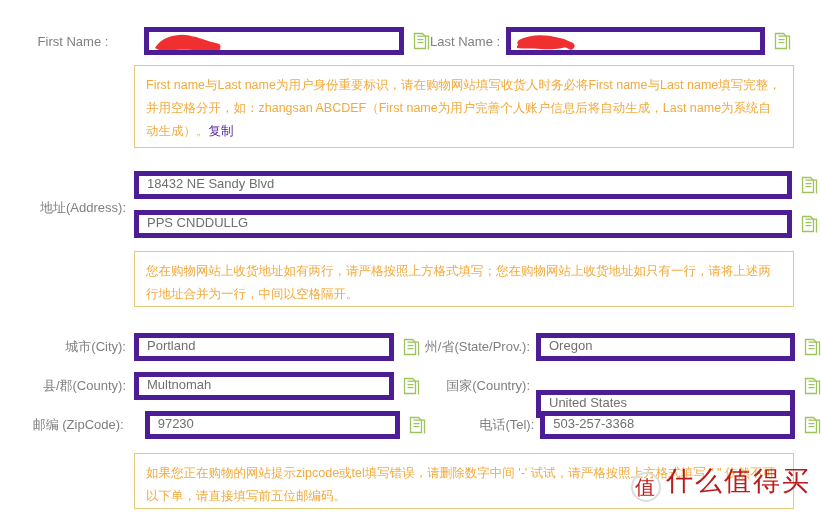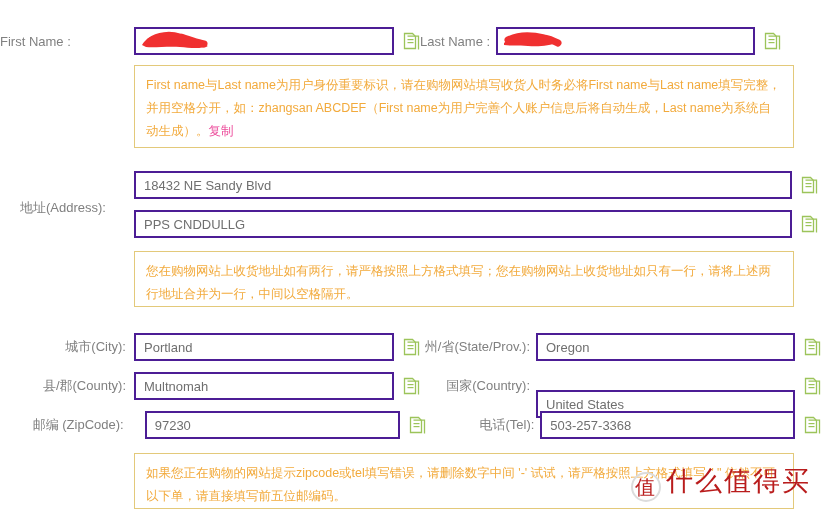--- a/index.html
+++ b/index.html
@@ -23,25 +23,25 @@
     align-items: center;
   }
   .label {
     font-size: 13px;
     color: #808080;
     text-align: right;
     white-space: nowrap;
     letter-spacing: 0px;
   }
   .field {
-    border: 2px solid #4c1d95;
+    border: 5px solid #4c1d95;
     background: #ffffff;
     height: 28px;
     display: flex;
-    align-items: center;
+    align-items: flex-start;
     padding: 0 8px;
     font-size: 13px;
     color: #6a6a6a;
     position: relative;
     overflow: hidden;
   }
   .field .val {
     font-size: 13px;
     color: #6f6f6f;
     white-space: nowrap;
@@ -69,21 +69,21 @@
   .notice {
     position: absolute;
     border: 1px solid #e3c97a;
     background: #ffffff;
     color: #f2aa3c;
     font-size: 12.5px;
     line-height: 23px;
     padding: 8px 10px 8px 11px;
   }
   .notice .link {
-    color: #ec4899;
+    color: #4c1d95;
     cursor: pointer;
     text-decoration: none;
   }
 
   
   .watermark {
     position: absolute;
     right: 10px;
     bottom: 12px;
     font-size: 27px;
@@ -105,21 +105,21 @@
     margin-right: 5px;
   }
 </style>
 </head>
 <body>
 
 <div class="page">
 
   <div class="row" style="left:0px; top:25px; width:821px; height:32px;">
 
-    <div style="width:126px; text-align:left;" class="label">First Name :</div>
+    <div style="width:126px; text-align:center;margin-left:10px;" class="label">First Name :</div>
 
     <div class="field" style="margin-left:8px; width:260px;">
       <span class="val"></span>
       <svg class="redact" viewBox="0 0 72 20">
         <path d="M2 14 C6 7, 14 3, 24 4 C32 5, 38 9, 46 10 C54 11, 62 12, 68 15 C62 18, 50 17, 40 16 C28 15, 14 17, 6 16 Z" fill="#f03030"></path>
         <path d="M10 10 C18 4, 30 3, 40 6 C48 8, 56 11, 64 13" stroke="#f03030" stroke-width="7" fill="none" stroke-linecap="round"></path>
       </svg>
     </div>
 
     <span class="copy-icon">
@@ -149,21 +149,21 @@
         <path d="M4.5 4.2 h11 v13.3" fill="none" stroke="#9cc45a" stroke-width="1.3"></path>
       </svg>
     </span>
   </div>
 
   <div class="notice" style="left:134px; top:65px; width:660px; height:83px;">
     <span>First name与Last name为用户身份重要标识，请在购物网站填写收货人时务必将First name与Last name填写完整，并用空格分开，如：zhangsan ABCDEF（First name为用户完善个人账户信息后将自动生成，Last name为系统自动生成）。</span><span class="link">复制</span>
   </div>
 
   <div class="row" style="left:0px; top:170px; width:821px; height:30px;">
-    <div style="width:126px; text-align:center;margin-top:46px;" class="label">地址(Address):</div>
+    <div style="width:126px; text-align:right;margin-top:46px;" class="label">地址(Address):</div>
     <div class="field" style="margin-left:8px; width:658px;">
       <span class="val">18432 NE Sandy Blvd</span>
     </div>
     <span class="copy-icon">
       <svg viewBox="0 0 17 19" width="17" height="19">
         <path d="M1.5 1.5 h8 l3 3 v12 h-11 z" fill="#ffffff" stroke="#9cc45a" stroke-width="1.3"></path>
         <rect x="4.5" y="7" width="6" height="1.2" fill="#9cc45a"></rect>
         <rect x="4.5" y="10" width="6" height="1.2" fill="#9cc45a"></rect>
         <path d="M4.5 4.2 h11 v13.3" fill="none" stroke="#9cc45a" stroke-width="1.3"></path>
       </svg>

